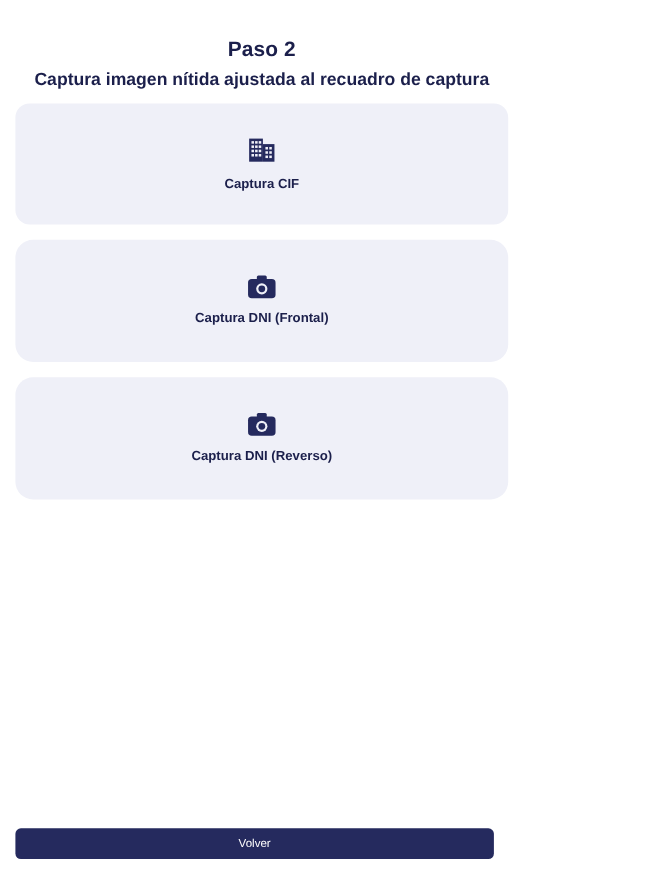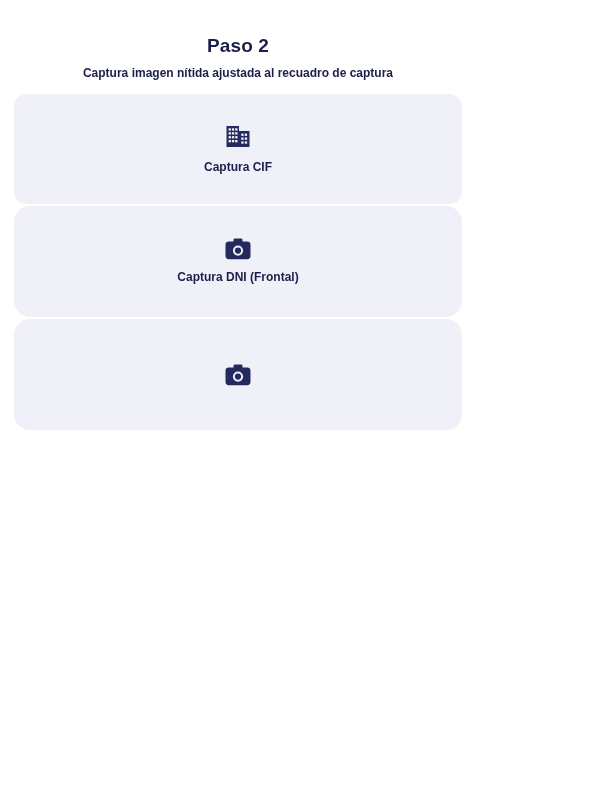--- a/index.html
+++ b/index.html
@@ -34,33 +34,33 @@
   .page-title {
     font-size: 19px;
     font-weight: bold;
     color: #1b1f4b;
     letter-spacing: 0.1px;
     line-height: 26px;
   }
 
   .page-subtitle {
     margin-top: 7px;
-    font-size: 12px;
+    font-size: 16px;
     font-weight: bold;
     color: #1b1f4b;
     line-height: 14px;
   }
 
   
   .cards {
     margin-top: 14px;
     padding: 0 14px;
     display: flex;
     flex-direction: column;
-    gap: 2px;
+    gap: 14px;
   }
 
   .capture-card {
     background: #eff0f8;
     border-radius: 13px;
     display: flex;
     flex-direction: column;
     align-items: center;
     justify-content: center;
     cursor: pointer;
@@ -170,20 +170,22 @@
 
     <div class="capture-card size-dni">
       <span class="card-icon">
         <svg width="26" height="22" viewBox="0 0 26 22" aria-hidden="true">
           <rect x="8.5" y="0.5" width="9" height="4.5" rx="1.4" fill="#252a5e"></rect>
           <rect x="0.5" y="3.6" width="25" height="17.6" rx="3.4" fill="#252a5e"></rect>
           <circle cx="13" cy="12.6" r="5.1" fill="#eff0f8"></circle>
           <circle cx="13" cy="12.6" r="3.1" fill="#252a5e"></circle>
         </svg>
       </span>
+      <div class="card-label">Captura DNI (Reverso)</div>
     </div>
 
   </div>
 
   <div class="footer">
+    <button class="action-button">Volver</button>
   </div>
 
 </div>
 
 </body></html>

